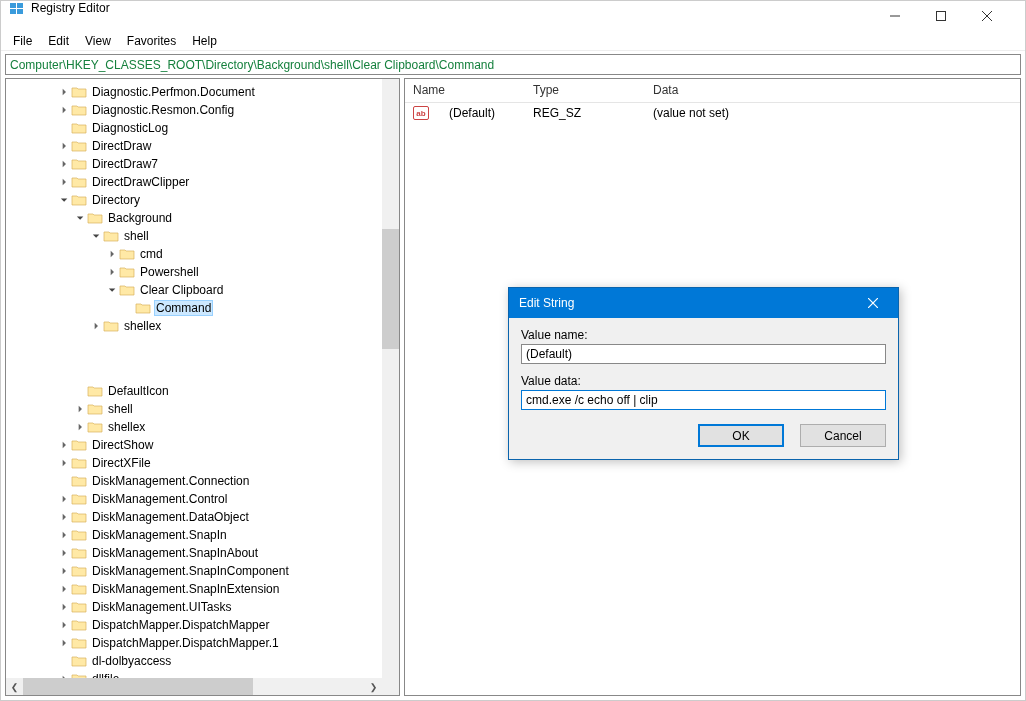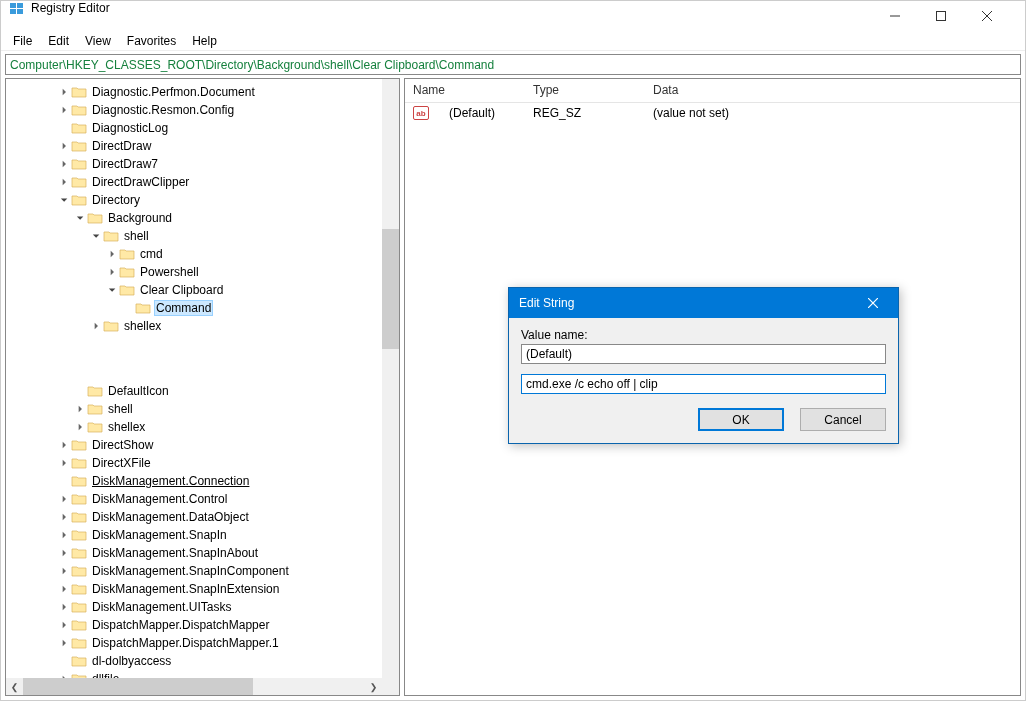--- a/index.html
+++ b/index.html
@@ -236,21 +236,21 @@
               </svg></span>
             <span class="label">DirectShow</span>
           </div>
           <div class="tree-row" style="padding-left: 52px;">
             <span class="chev">⏵</span>
             <span class="folder"><svg class="folder-svg" viewBox="0 0 16 14" width="16" height="14">
                 <path d="M1 3 L1 12 L15 12 L15 4 L7 4 L6 3 Z"></path>
               </svg></span>
             <span class="label">DirectXFile</span>
           </div>
-          <div class="tree-row" style="padding-left: 52px; text-decoration: underline;">
+          <div class="tree-row" style="padding-left: 52px;">
             <span class="chev"></span>
             <span class="folder"><svg class="folder-svg" viewBox="0 0 16 14" width="16" height="14">
                 <path d="M1 3 L1 12 L15 12 L15 4 L7 4 L6 3 Z"></path>
               </svg></span>
             <span class="label">DiskManagement.Connection</span>
           </div>
           <div class="tree-row" style="padding-left: 52px;">
             <span class="chev">⏵</span>
             <span class="folder"><svg class="folder-svg" viewBox="0 0 16 14" width="16" height="14">
                 <path d="M1 3 L1 12 L15 12 L15 4 L7 4 L6 3 Z"></path>
@@ -365,19 +365,20 @@
       <svg width="10" height="10" viewBox="0 0 10 10">
           <line x1="0" y1="0" x2="10" y2="10" stroke="#fff" stroke-width="1.2"></line>
           <line x1="10" y1="0" x2="0" y2="10" stroke="#fff" stroke-width="1.2"></line>
         </svg>
     </div>
   </div>
   <div class="dlg-body">
     <div class="fld-label">Value name:</div>
     <input class="fld-input" readonly="" value="(Default)" style="">
     <div style="height:10px"></div>
+    <div class="fld-label">Value data:</div>
     <input class="fld-input focused" value="cmd.exe /c echo off | clip" style="">
     <div class="btnrow">
       <div class="btn primary">OK</div>
       <div class="btn">Cancel</div>
     </div>
   </div>
 </div>
 
 </body></html>

